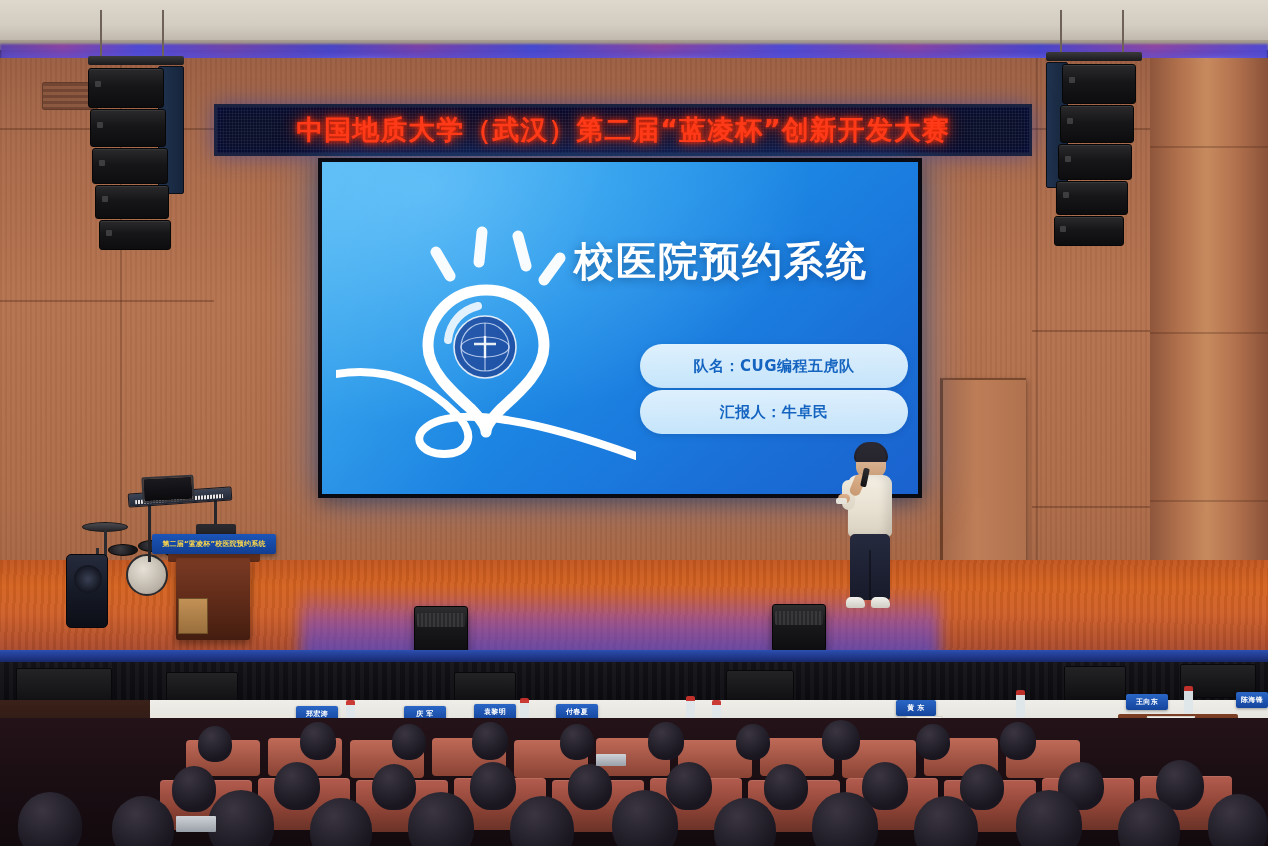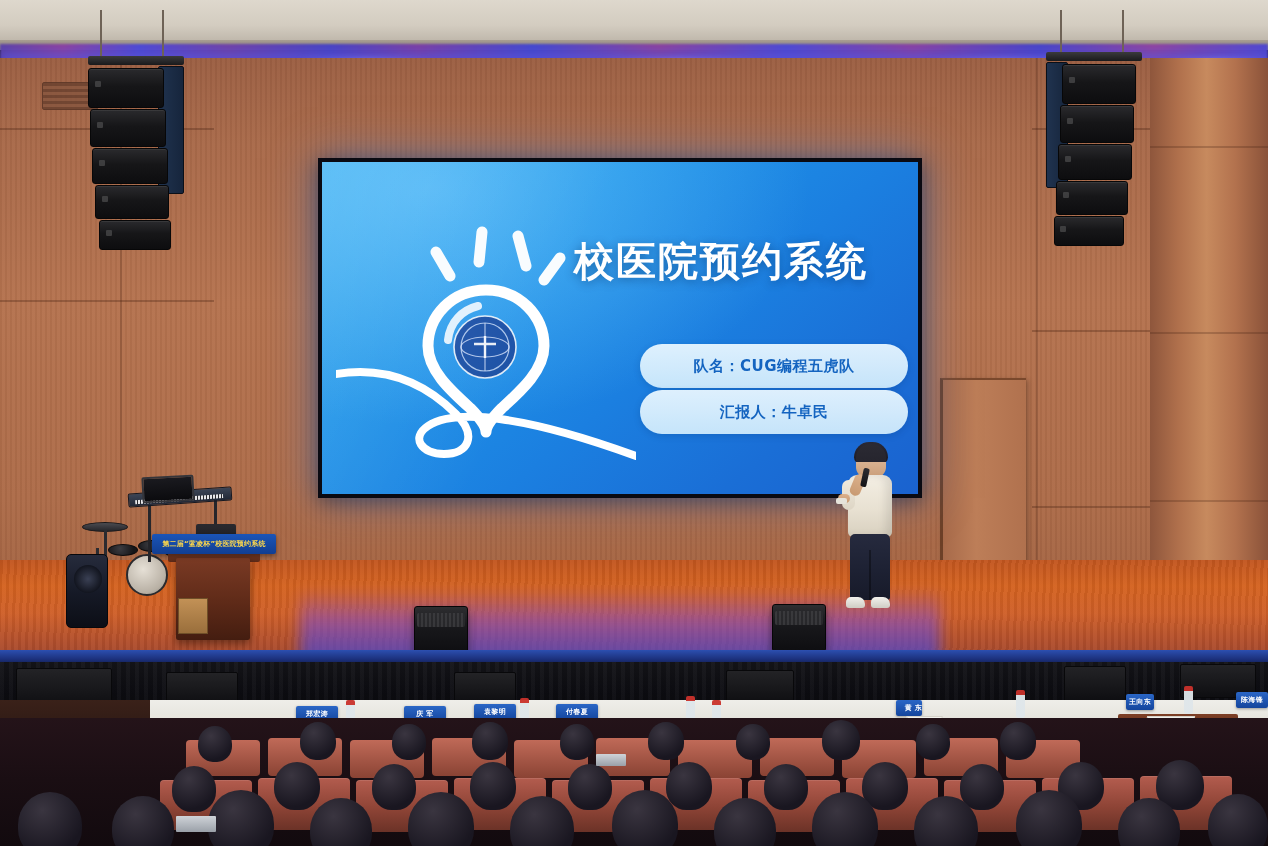--- a/index.html
+++ b/index.html
@@ -417,20 +417,23 @@
   <div class="array" style="left:1046px;top:52px;width:96px;height:190px;">
     <div class="array-frame"></div>
     <div class="cab-side" style="left:0px;top:10px;width:22px;height:126px;border-radius:2px;"></div>
     <div class="cab" style="top:12px;left:16px;width:74px;height:40px;"></div>
     <div class="cab" style="top:53px;left:14px;width:74px;height:38px;"></div>
     <div class="cab" style="top:92px;left:12px;width:74px;height:36px;"></div>
     <div class="cab" style="top:129px;left:10px;width:72px;height:34px;"></div>
     <div class="cab" style="top:164px;left:8px;width:70px;height:30px;"></div>
   </div>
 
+  <div class="led-banner">
+    <div class="led-text">中国地质大学（武汉）第二届“蓝凌杯”创新开发大赛</div>
+  </div>
 
   <div class="screen-frame">
     <div class="screen">
 
       <div class="bulb-wrap">
         <svg width="300" height="280" viewBox="0 0 300 280">
           <g stroke="#ffffff" stroke-width="11" stroke-linecap="round" fill="none" opacity="0.97">
             <line x1="146" y1="14" x2="143" y2="44"></line>
             <line x1="182" y1="18" x2="190" y2="48"></line>
             <line x1="100" y1="34" x2="114" y2="58"></line>
@@ -528,24 +531,24 @@
   </div>
   <div class="nameplate" style="left:404px;top:706px;width:42px;">
     <span>庆  军</span>
   </div>
   <div class="nameplate" style="left:474px;top:704px;width:42px;">
     <span>袁黎明</span>
   </div>
   <div class="nameplate" style="left:556px;top:704px;width:42px;">
     <span>付春夏</span>
   </div>
-  <div class="nameplate" style="left:896px;top:700px;width:26px;justify-content:flex-end;">
+  <div class="nameplate" style="left:896px;top:700px;width:40px;">
     <span>黄  东</span>
   </div>
-  <div class="nameplate" style="left:1126px;top:694px;width:28px;">
+  <div class="nameplate" style="left:1126px;top:694px;width:42px;">
     <span>王向东</span>
   </div>
   <div class="nameplate" style="left:1236px;top:692px;width:32px;">
     <span>陈海锋</span>
   </div>
 
   <div class="bottle" style="left:346px;top:700px;"></div>
   <div class="bottle" style="left:520px;top:698px;"></div>
   <div class="bottle" style="left:686px;top:696px;"></div>
   <div class="bottle" style="left:712px;top:700px;"></div>

